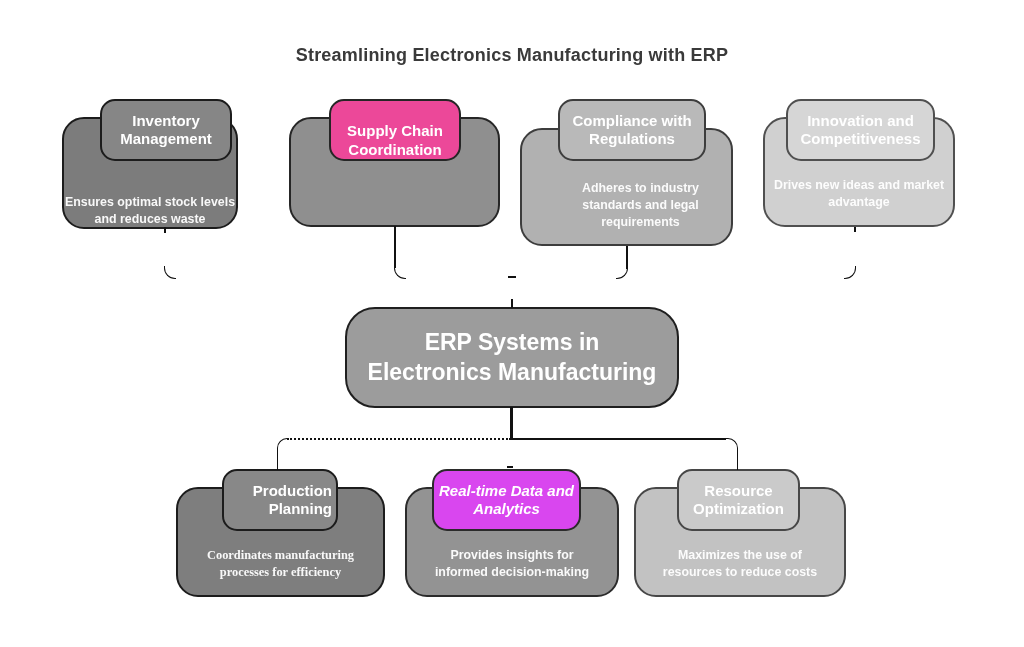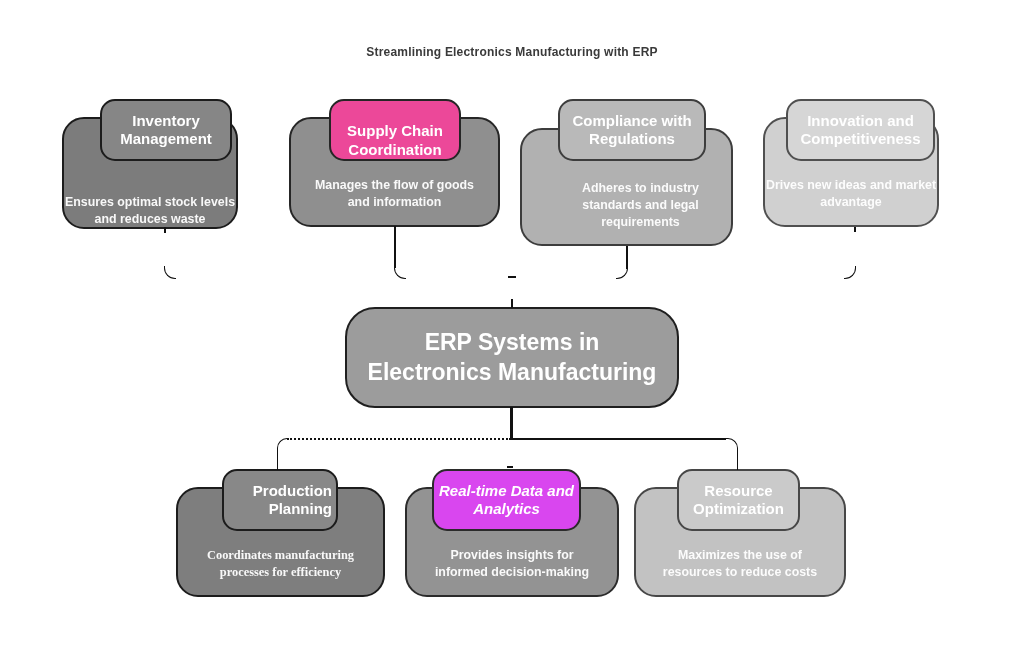--- a/index.html
+++ b/index.html
@@ -3,21 +3,21 @@
 <meta charset="utf-8">
 <style>
   html,body{margin:0;padding:0;}
   body{
     width:1024px;height:647px;position:relative;overflow:hidden;
     background:#ffffff;
     font-family:"Liberation Sans","DejaVu Sans",sans-serif;
   }
   #title{
     position:absolute;top:45px;left:0;width:1024px;
-    text-align:center;font-size:12px;font-weight:bold;color:#3a3a3a;
+    text-align:center;font-size:18px;font-weight:bold;color:#3a3a3a;
     letter-spacing:.2px;
   }
   
   .node{position:absolute;}
   .nbody{
     position:absolute;left:0;right:0;top:18px;bottom:0;
     border:2px solid #222;border-radius:22px;box-sizing:border-box;
   }
   .nhead{
     position:absolute;top:0;height:62px;
@@ -33,21 +33,21 @@
   }
   
   .tn1{left:62px;top:99px;width:176px;height:130px;}
   .tn1 .nhead{left:38px;width:132px;}
   .tn2{left:289px;top:99px;width:211px;height:128px;}
   .tn2 .nhead{left:40px;width:132px;}
   .tn3{left:520px;top:99px;width:213px;height:147px;}
   .tn3 .nbody{top:29px;}
   .tn3 .nhead{left:38px;width:148px;}
   .tn3 .ndesc{top:66px;margin-left:28px;}
-  .tn4{left:763px;top:99px;width:176px;height:128px;}
+  .tn4{left:763px;top:99px;width:192px;height:128px;}
   .tn4 .nhead{left:23px;width:149px;}
   .bn1{left:176px;top:469px;width:209px;height:128px;}
   .bn1 .nhead{left:46px;width:116px;text-align:right;}
   .bn2{left:405px;top:469px;width:214px;height:128px;}
   .bn2 .nhead{left:27px;width:149px;}
   .bn3{left:634px;top:469px;width:212px;height:128px;}
   .bn3 .nhead{left:43px;width:123px;}
   
   .d-n1{max-width:188px;margin-top:32px;} .d-n2{max-width:172px;} .d-n3{max-width:145px;}
   .d-n4{max-width:185px;} .d-b1{max-width:180px;font-family:Liberation Serif, serif;} .d-b2{max-width:172px;}
@@ -97,23 +97,20 @@
     </div>
   <div class="ndesc">
       <span class="d-n1">Ensures optimal stock levels and reduces waste</span>
     </div>
 </div>
 
 <div class="node tn2">
   <div class="nbody" style="background-color: rgb(143, 143, 143); border-color: rgb(38, 38, 38);"></div>
   <div class="nhead" style="background-color: #ec4899; border-color: rgb(38, 38, 38); align-items: flex-end;">
       <span>Supply Chain Coordination</span>
-    </div>
-  <div class="ndesc">
-      <span class="d-n2">Manages the flow of goods and information</span>
     </div>
 </div>
 
 <div class="node tn3">
   <div class="nbody" style="background-color: rgb(177, 177, 177); border-color: rgb(61, 61, 61);"></div>
   <div class="nhead" style="background-color: rgb(185, 185, 185); border-color: rgb(61, 61, 61);">
       <span>Compliance with Regulations</span>
     </div>
   <div class="ndesc">
       <span class="d-n3">Adheres to industry standards and legal requirements</span>

